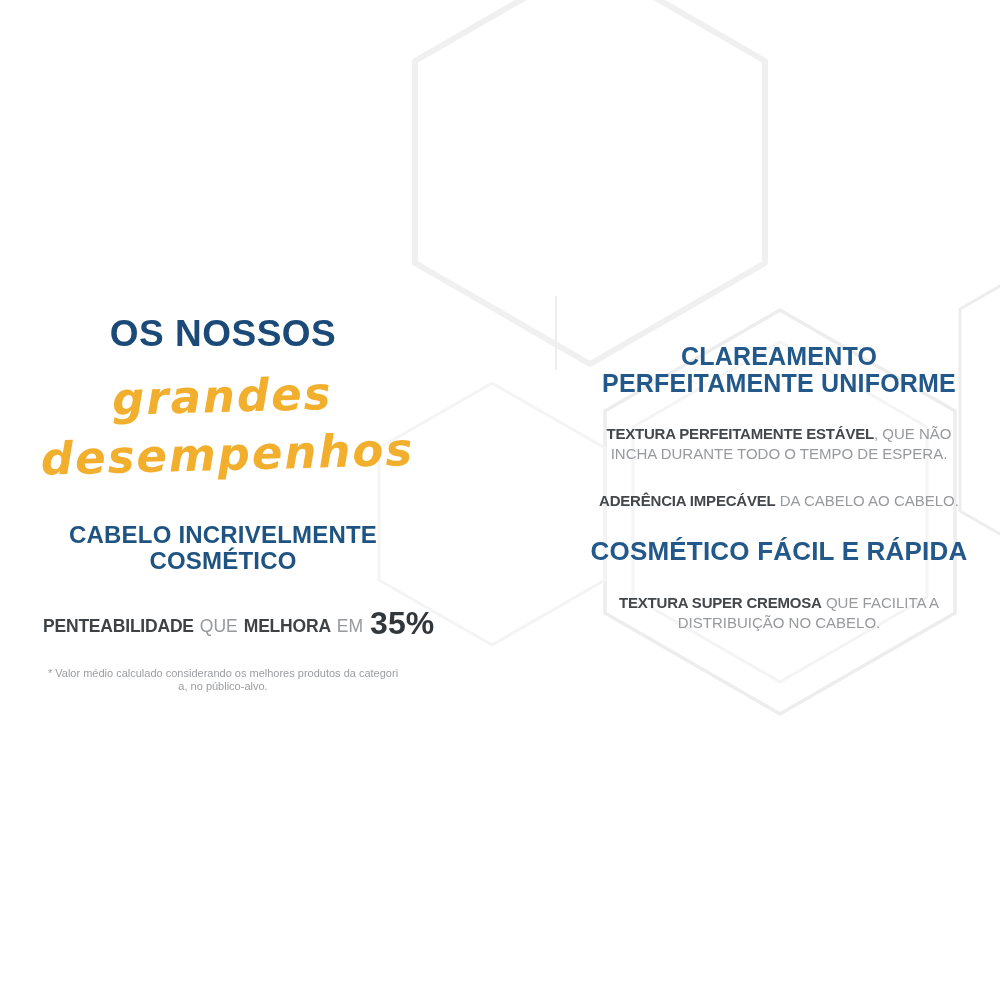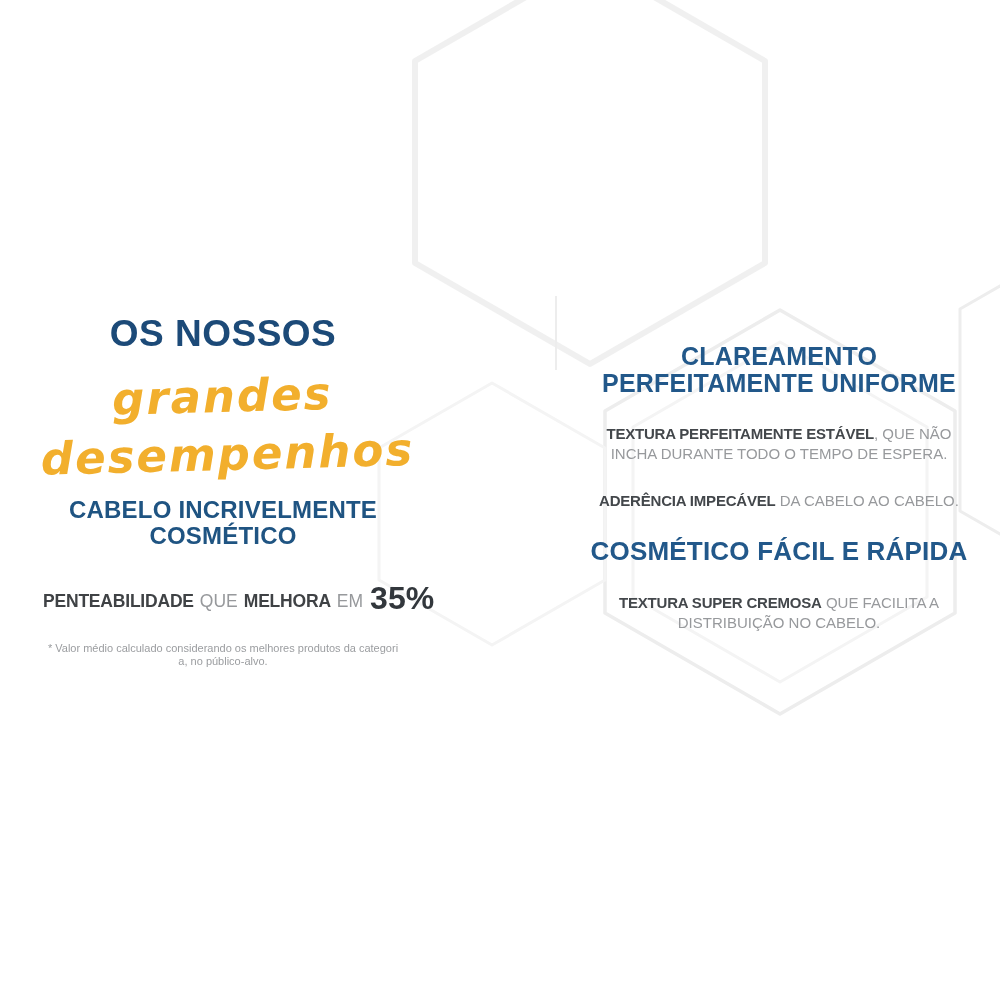--- a/index.html
+++ b/index.html
@@ -16,21 +16,21 @@
     margin:0;font-size:37px;line-height:40px;font-weight:800;
     letter-spacing:.5px;color:#1c4a78;
   }
   .script{
     margin-top:14px;color:#f2af2d;
     font-family:"DejaVu Sans",sans-serif;font-style:italic;font-weight:600;
     font-size:45px;line-height:58px;letter-spacing:2px;
     transform:rotate(-1.5deg);
   }
   .subhead{
-    margin:13px 0 0 0;font-size:24px;line-height:26px;font-weight:800;
+    margin:38px 0 0 0;font-size:24px;line-height:26px;font-weight:800;
     color:#1f5482;white-space:pre-line;letter-spacing:.2px;
   }
   .stat{margin:31px 0 0 0;white-space:nowrap;font-size:17.5px;}
   .stat .seg{margin:0 3px;}
   .stat .b{font-weight:800;color:#3f4245;letter-spacing:-0.2px;}
   .stat .g{font-weight:400;color:#97999c;margin-top:45px;}
   .stat .value{font-size:32px;font-weight:800;color:#32373c;margin-left:4px;vertical-align:-2px;}
   .footnote{
     margin:25px 0 0 0;font-size:11px;line-height:13px;color:#9b9da0;
     white-space:pre-line;font-weight:400;

